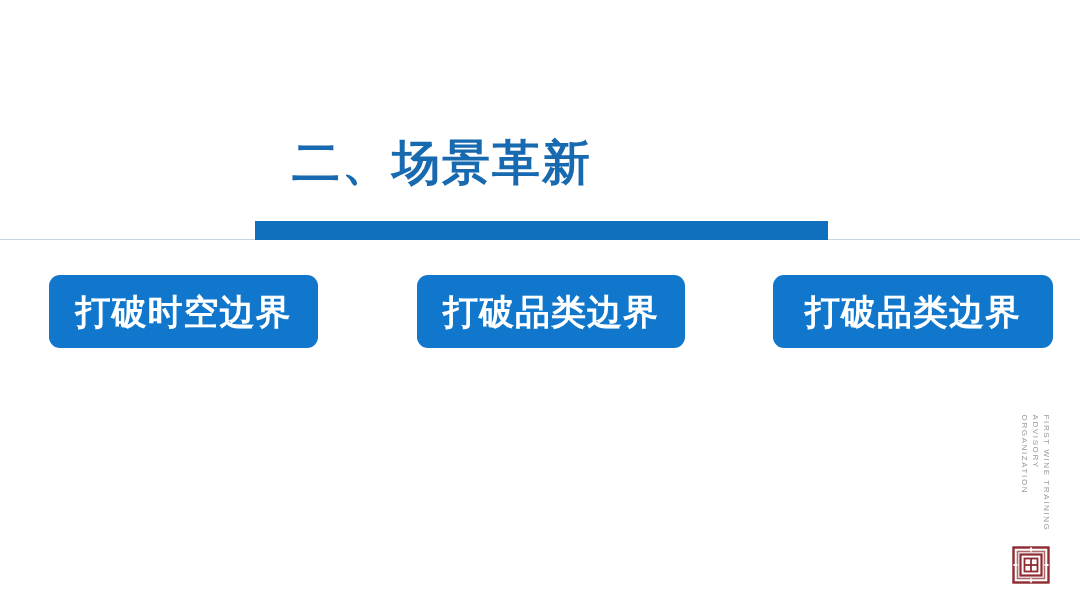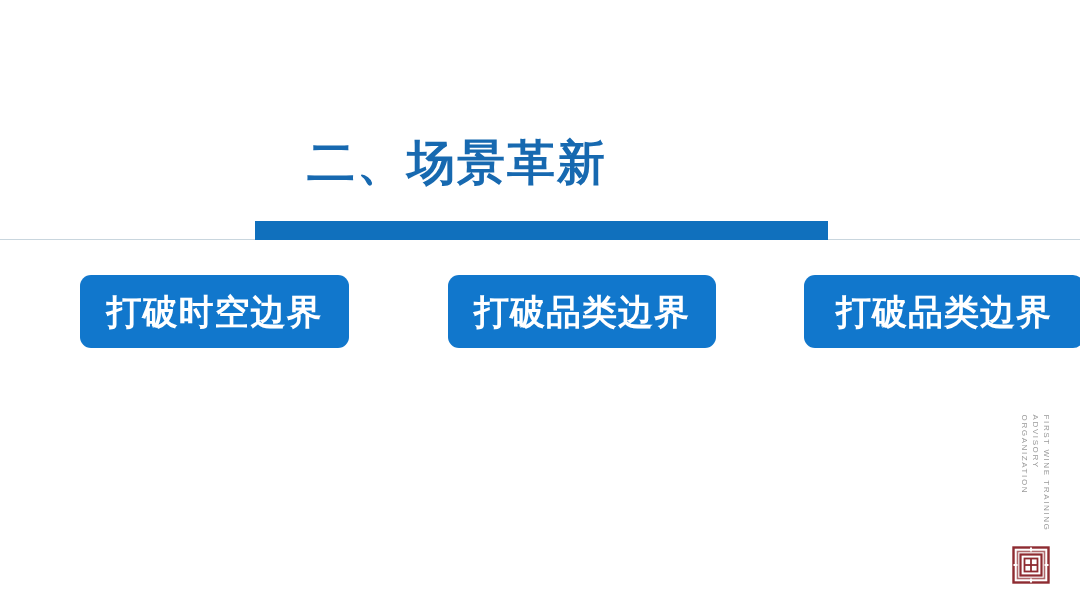--- a/index.html
+++ b/index.html
@@ -27,21 +27,20 @@
     left: 0;
     top: 133px;
     width: 884px;
     text-align: center;
     font-size: 48px;
     font-weight: bold;
     letter-spacing: 2px;
     color: #1769b0;
     line-height: 60px;
     white-space: nowrap;
-    margin-left: 15px;
   }
 
   
   .divider-line {
     position: absolute;
     left: 0;
     top: 239px;
     width: 1080px;
     height: 1px;
     background: #c9d6de;
@@ -59,21 +58,20 @@
   .pill {
     position: absolute;
     top: 275px;
     height: 73px;
     background: #1177cc;
     border-radius: 11px;
     display: flex;
     align-items: center;
     justify-content: center;
     box-sizing: border-box;
-    margin-left: 31px;
   }
   .pill-label {
     color: #ffffff;
     font-size: 35px;
     font-weight: bold;
     letter-spacing: 1px;
     line-height: 40px;
     white-space: nowrap;
   }
   #pill-0 { left: 49px;  width: 269px; }

